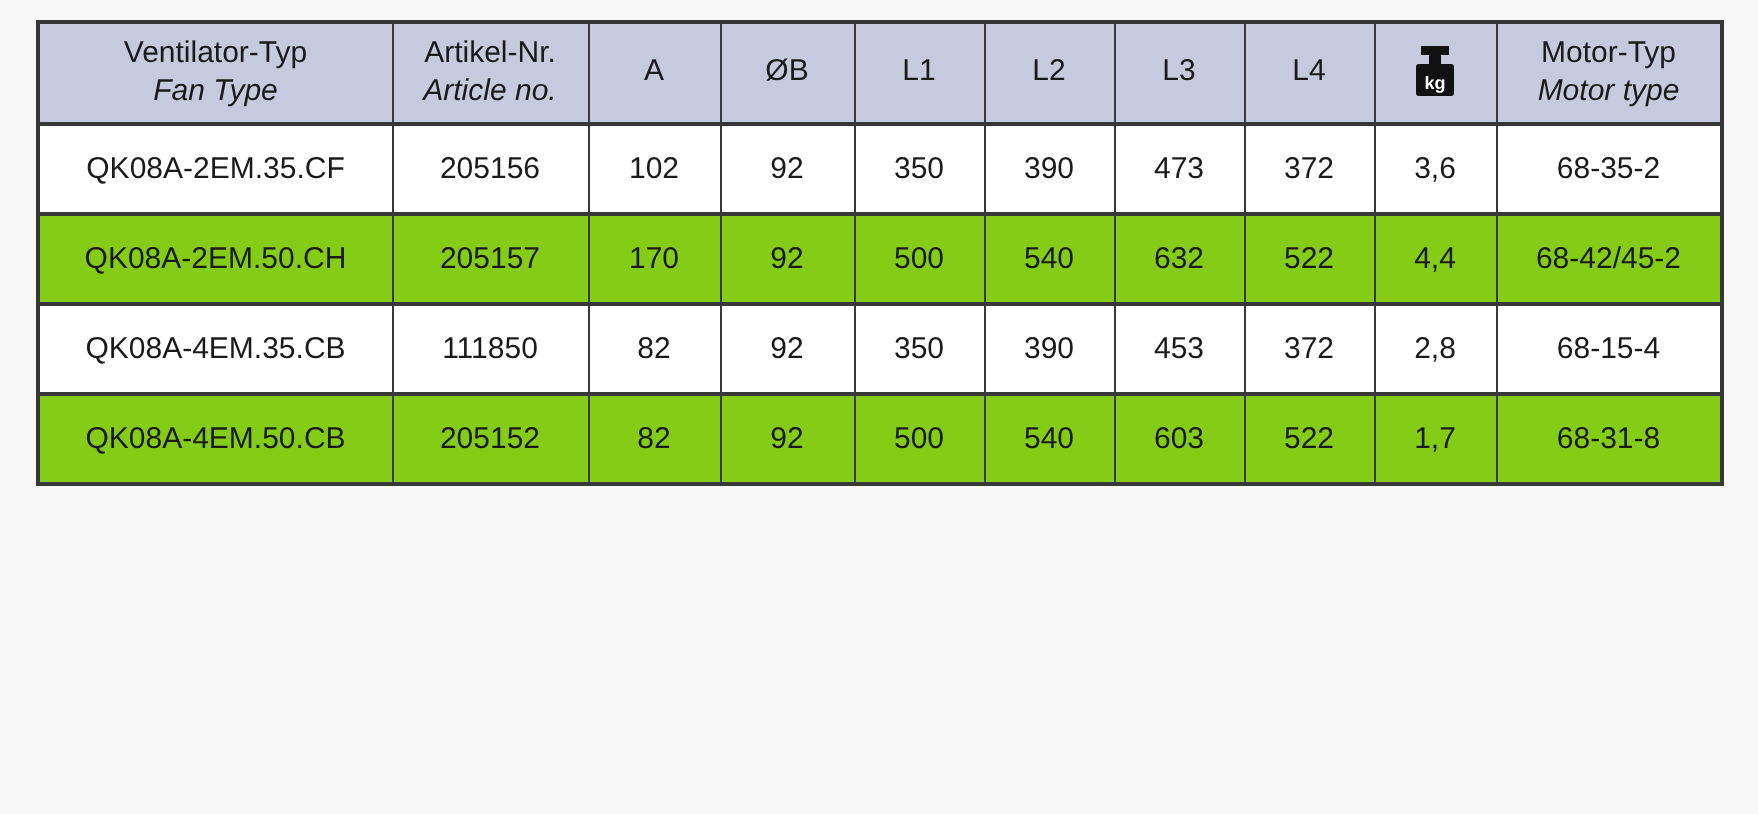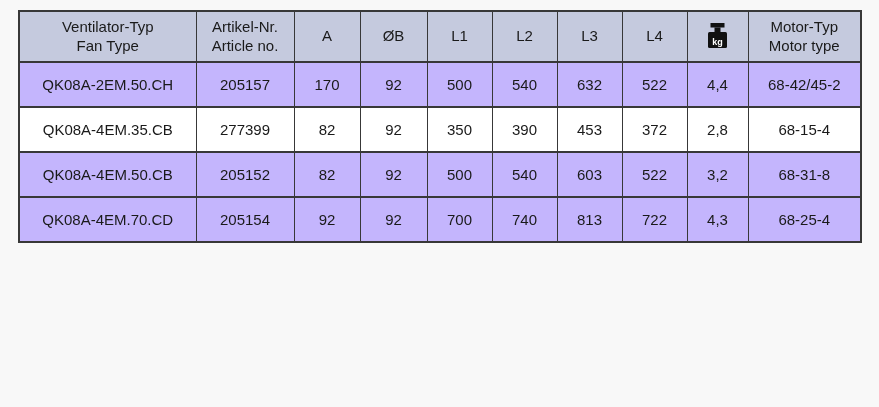--- a/index.html
+++ b/index.html
@@ -39,27 +39,28 @@
     background: #c5cade;
     font-weight: normal;
     height: 51px;
     line-height: 1.25;
   }
   table.spec tbody td {
     height: 45px;
     background: #ffffff;
   }
   table.spec tbody tr.alt td {
-    background: #c4b5fd;
+    background: #84cc16;
   }
   th.left, td.left {
     text-align: left;
     padding-left: 13px;
   }
   .sub {
+    font-style: italic;
     display: block;
   }
   .hline { display: block; }
   .kg-icon {
     display: inline-block;
     vertical-align: middle;
   }
 </style>
 </head>
 <body>
@@ -102,63 +103,63 @@
             <text x="10.5" y="21.5" text-anchor="middle" font-size="9" font-weight="bold" font-family="Liberation Sans, sans-serif" fill="#ffffff">kg</text>
           </svg>
         </th>
         <th>
           <span class="hline">Motor-Typ</span>
           <span class="sub">Motor type</span>
         </th>
       </tr>
     </thead>
     <tbody>
+      <tr>
+        <td class="left">QK08A-2EM.35.CF</td>
+        <td>205156</td>
+        <td>102</td>
+        <td>92</td>
+        <td>350</td>
+        <td>390</td>
+        <td>473</td>
+        <td>372</td>
+        <td>3,6</td>
+        <td>68-35-2</td>
+      </tr>
       <tr class="alt">
         <td class="left">QK08A-2EM.50.CH</td>
         <td>205157</td>
         <td>170</td>
         <td>92</td>
         <td>500</td>
         <td>540</td>
         <td>632</td>
         <td>522</td>
         <td>4,4</td>
         <td>68-42/45-2</td>
       </tr>
       <tr>
         <td class="left">QK08A-4EM.35.CB</td>
-        <td>277399</td>
+        <td>111850</td>
         <td>82</td>
         <td>92</td>
         <td>350</td>
         <td>390</td>
         <td>453</td>
         <td>372</td>
         <td>2,8</td>
         <td>68-15-4</td>
       </tr>
       <tr class="alt">
         <td class="left">QK08A-4EM.50.CB</td>
         <td>205152</td>
         <td>82</td>
         <td>92</td>
         <td>500</td>
         <td>540</td>
         <td>603</td>
         <td>522</td>
-        <td>3,2</td>
+        <td>1,7</td>
         <td>68-31-8</td>
-      </tr>
-      <tr class="alt">
-        <td class="left">QK08A-4EM.70.CD</td>
-        <td>205154</td>
-        <td>92</td>
-        <td>92</td>
-        <td>700</td>
-        <td>740</td>
-        <td>813</td>
-        <td>722</td>
-        <td>4,3</td>
-        <td>68-25-4</td>
       </tr>
     </tbody>
   </table>
 </div>
 
 </body></html>

